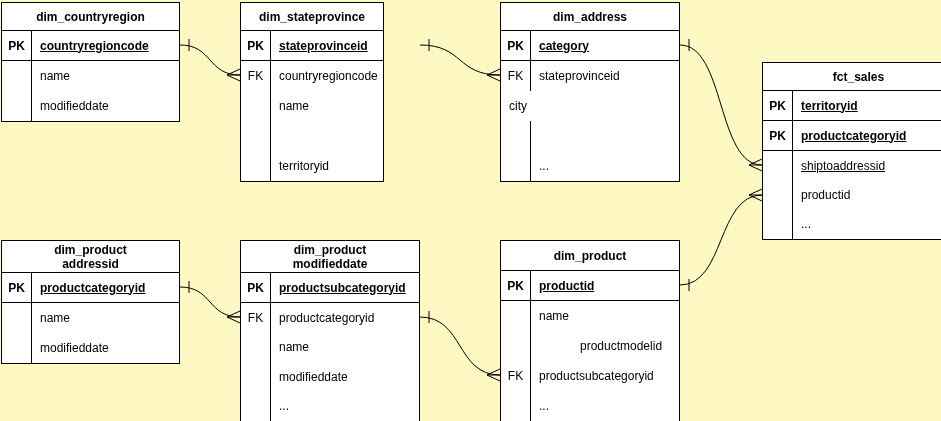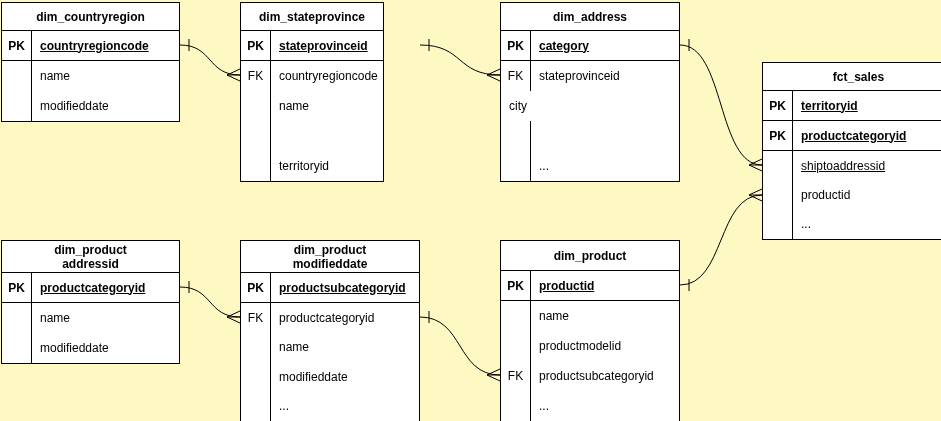--- a/index.html
+++ b/index.html
@@ -187,21 +187,21 @@
         <div>dim_product</div>
       </div>
       <div class="row keyrow" style="height: 30px;">
         <div class="kc pk">PK</div>
         <div class="lbl pk">productid</div>
       </div>
       <div class="row" style="height: 30px;">
         <div class="kc"></div>
         <div class="lbl">name</div>
       </div>
-      <div class="row" style="height: 30px;">
+      <div class="row" style="height: 30px; gap: 41px;">
         <div class="kc"></div>
         <div class="lbl">productmodelid</div>
       </div>
       <div class="row" style="height: 30px;">
         <div class="kc">FK</div>
         <div class="lbl">productsubcategoryid</div>
       </div>
       <div class="row" style="height: 30px;">
         <div class="kc"></div>
         <div class="lbl">...</div>

